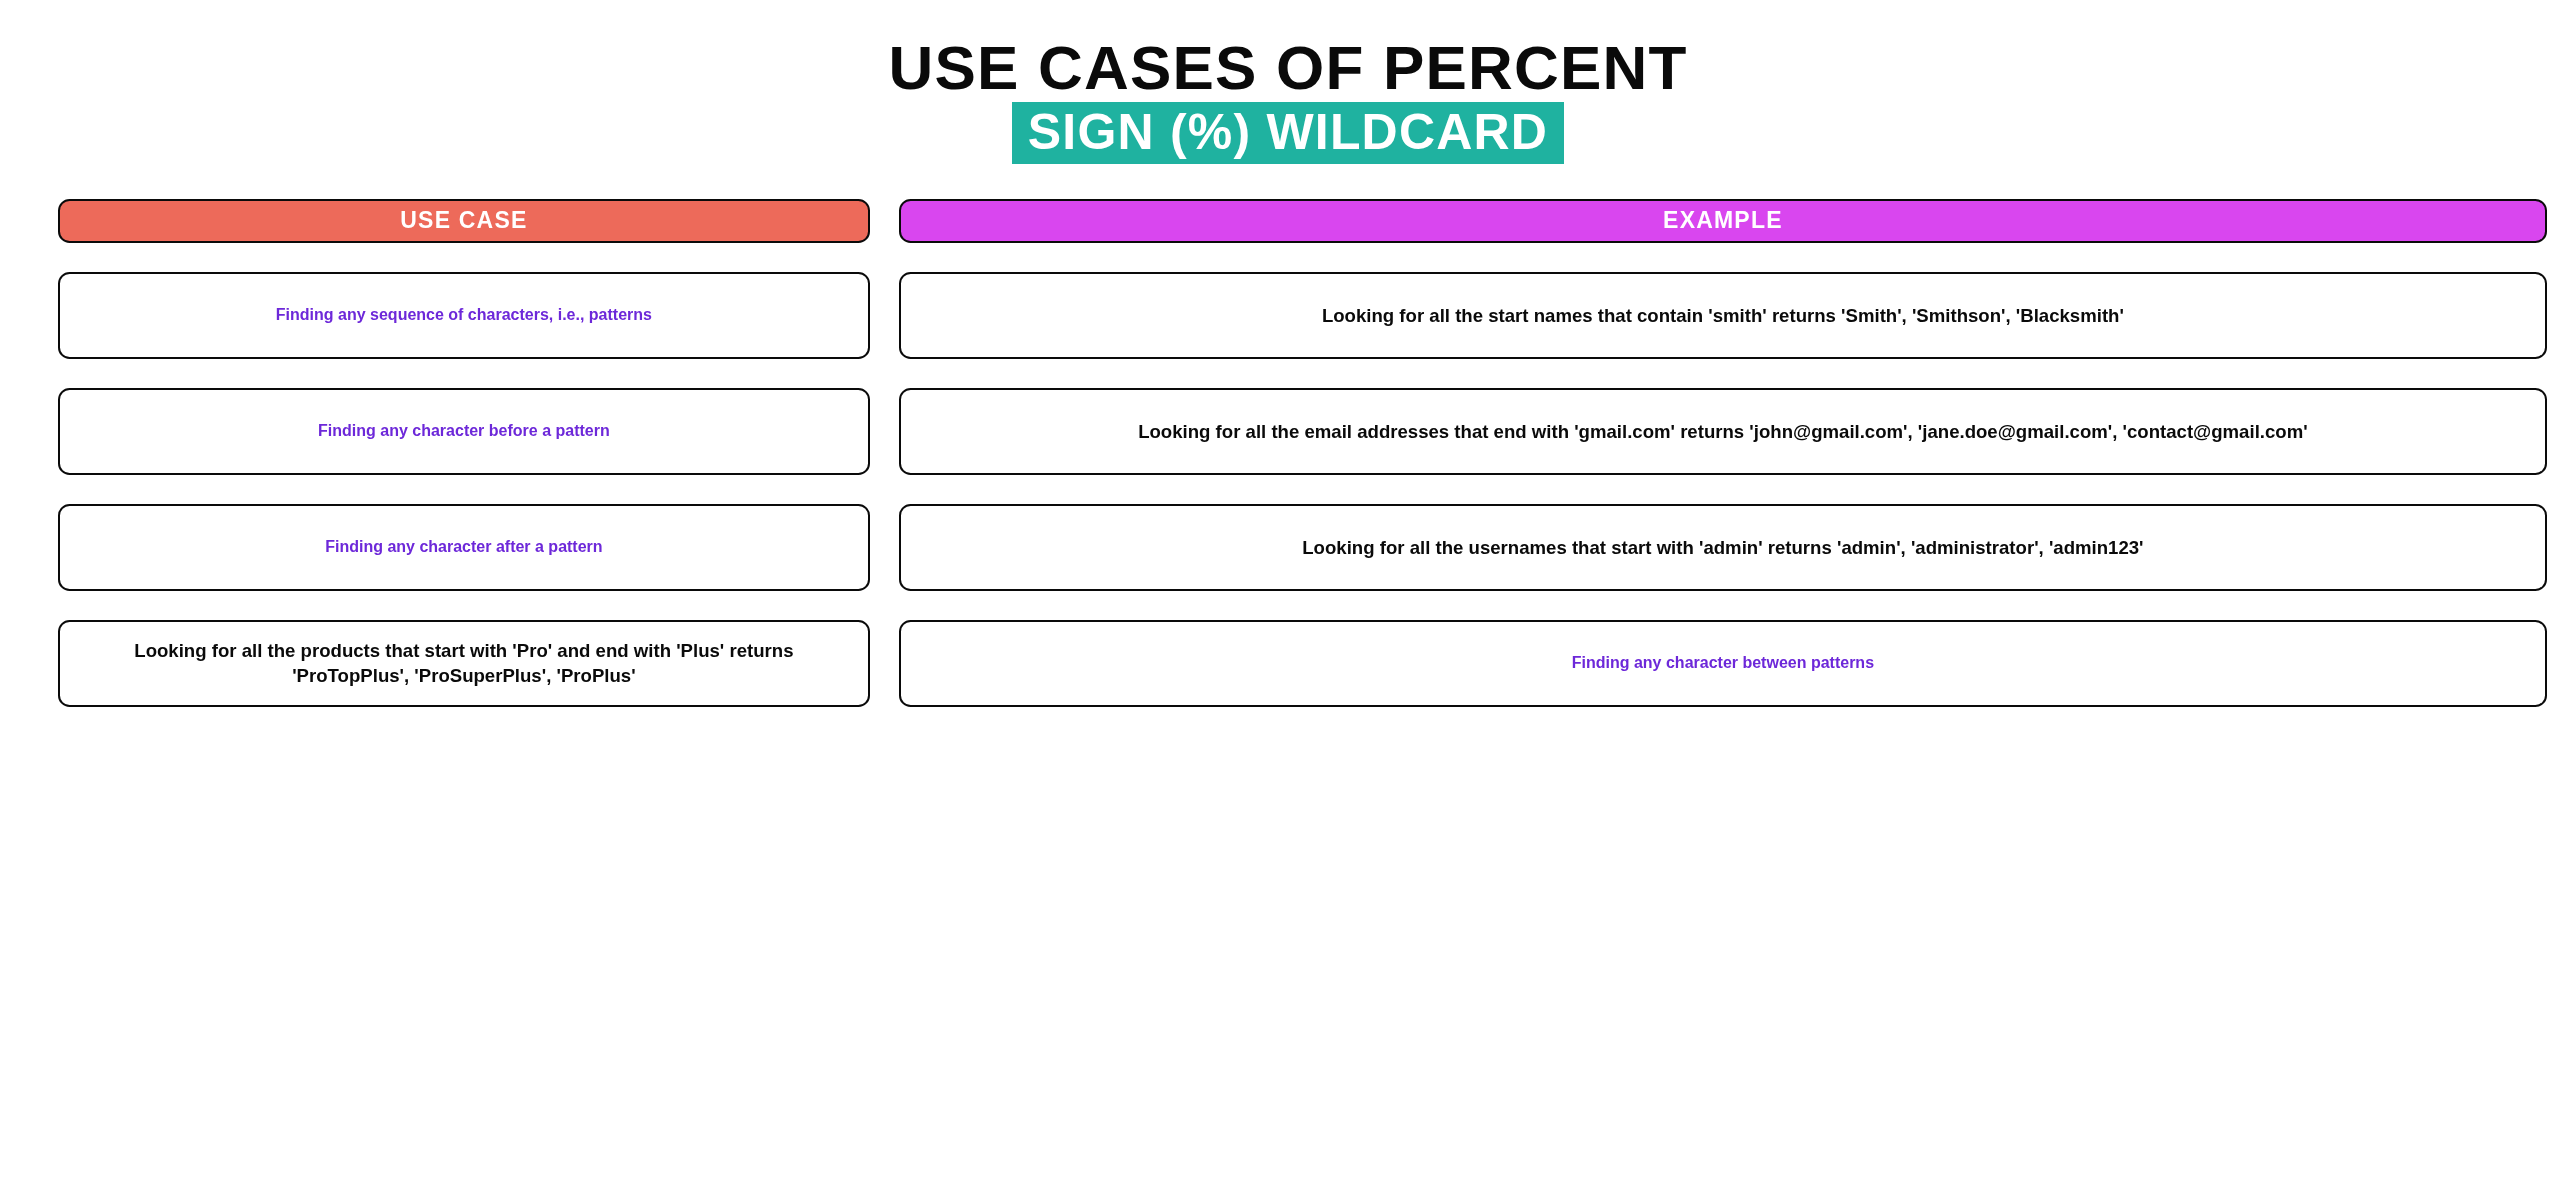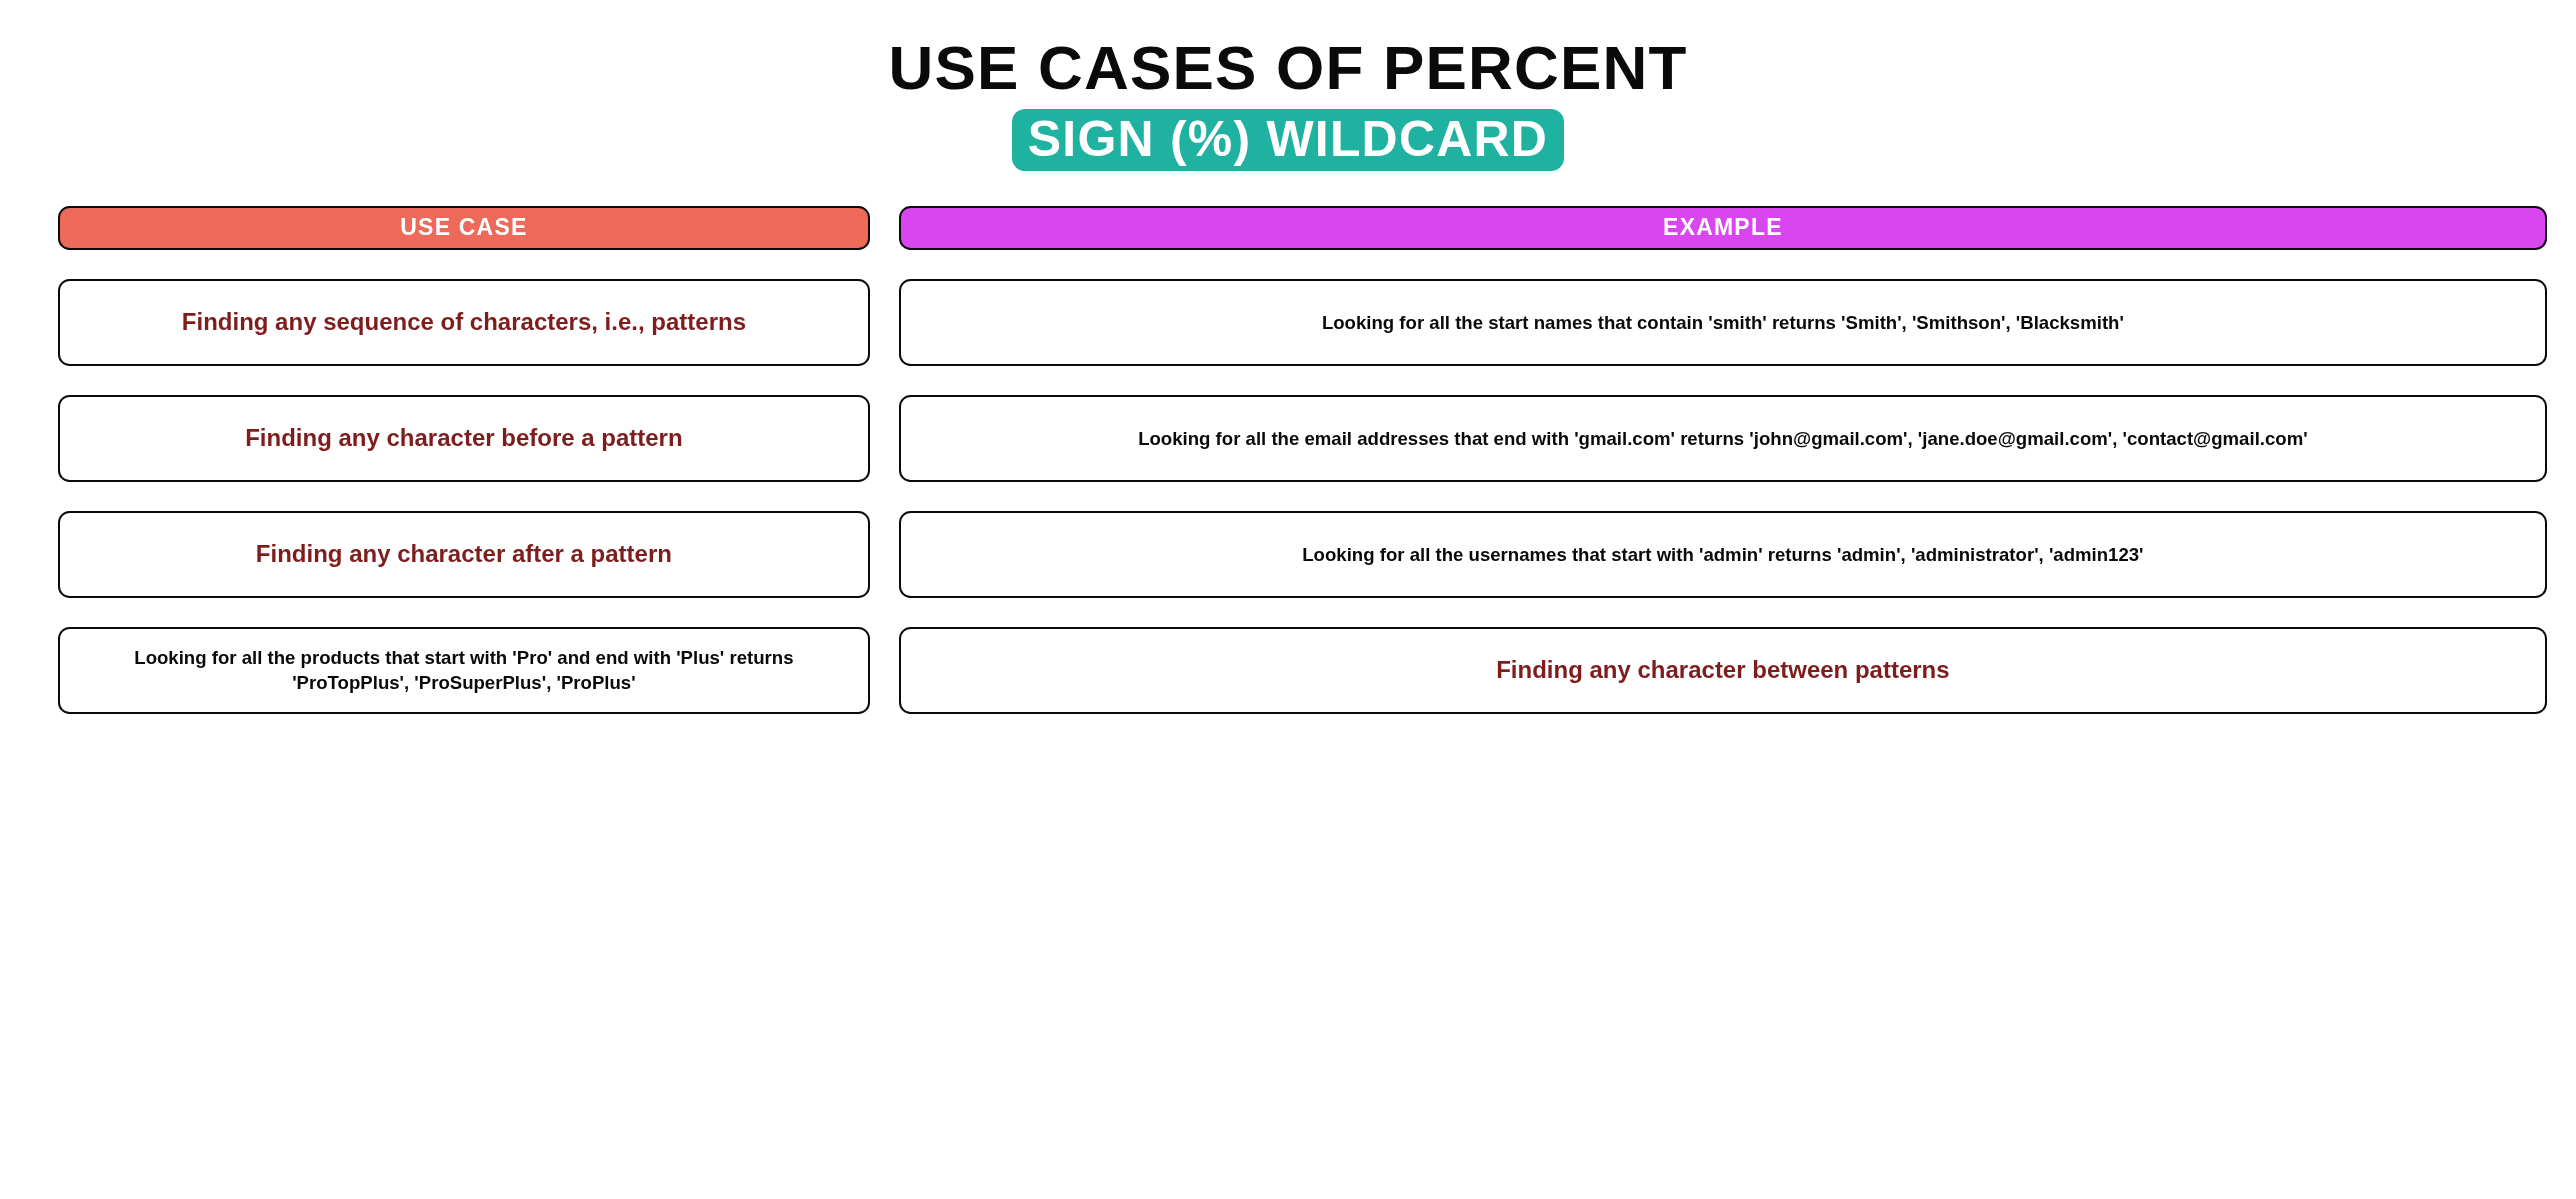--- a/index.html
+++ b/index.html
@@ -21,22 +21,21 @@
     font-size: 62px;
     letter-spacing: 1.2px;
     line-height: 1.05;
     color: #0a0a0a;
     text-transform: uppercase;
   }
   .title-line2-wrap {
     display: inline-block;
     background: #1fb2a0; 
     padding: 3.5px 16.3px 5.8px 16.3px;
-    margin-top: 9px;
-    border-radius: 13px;
+    margin-top: 2px;
   }
   .title-line2 {
     font-weight: 900;
     font-size: 50px;
     letter-spacing: 1.2px;
     line-height: 1.05;
     color: #ffffff;
     text-transform: uppercase;
   }
 
@@ -74,23 +73,23 @@
   .header-text {
     color: #ffffff;
     font-weight: 900;
     font-size: 23px;
     letter-spacing: 1.2px;
     text-transform: uppercase;
   }
 
   .usecase-text {
     font-weight: 800;
-    font-size: 24px;
+    font-size: 16px;
     line-height: 1.25;
-    color: #7f1d1d;
+    color: #6d28d9;
   }
   .example-text {
     font-weight: 600;
     font-size: 18.6px;
     line-height: 1.35;
     color: #0a0a0a;
     max-width: 92%;
   }
 </style>
 </head>

